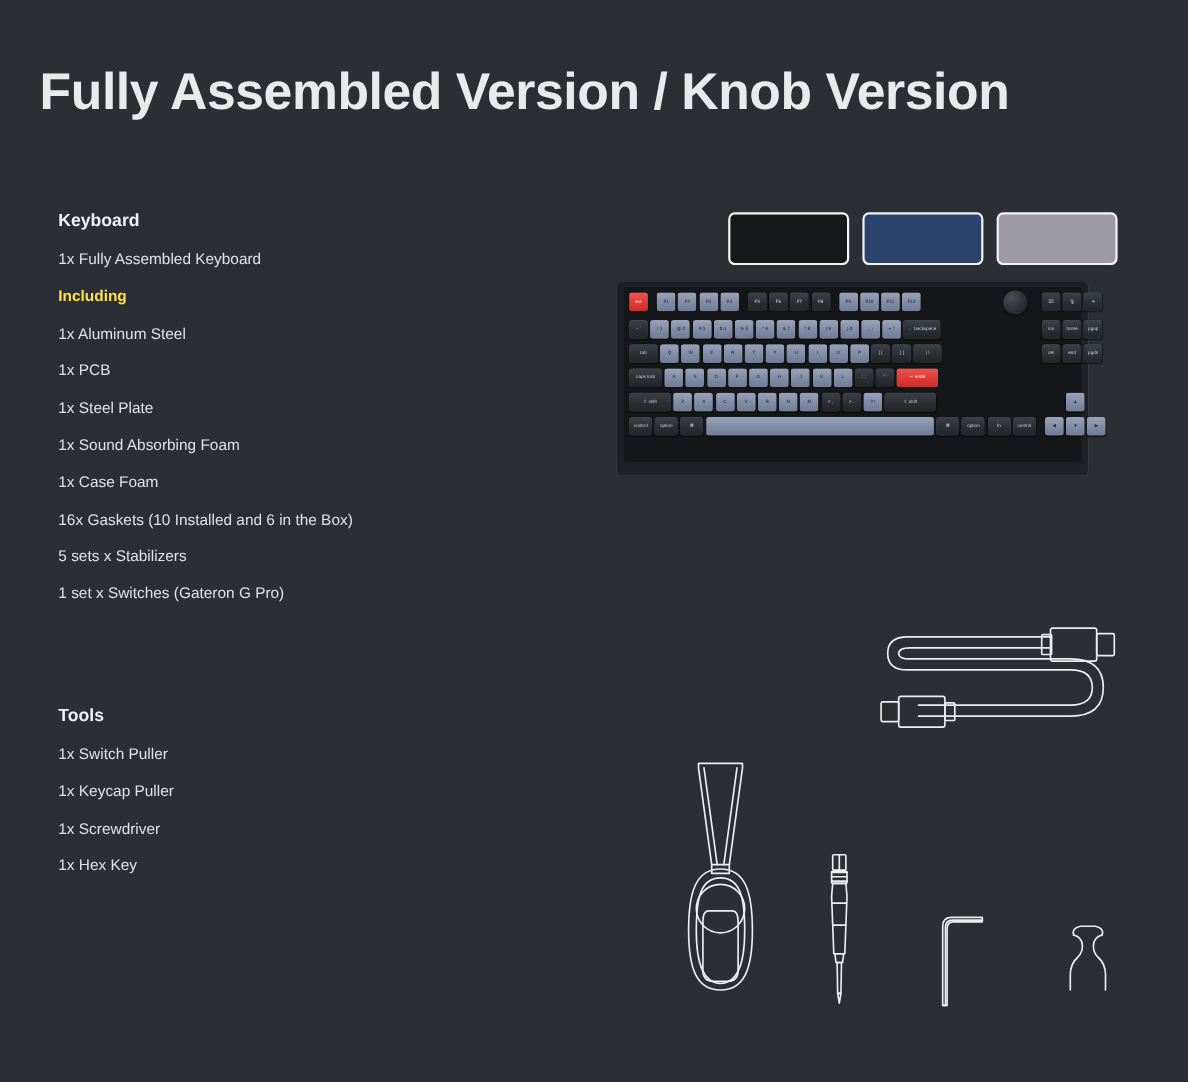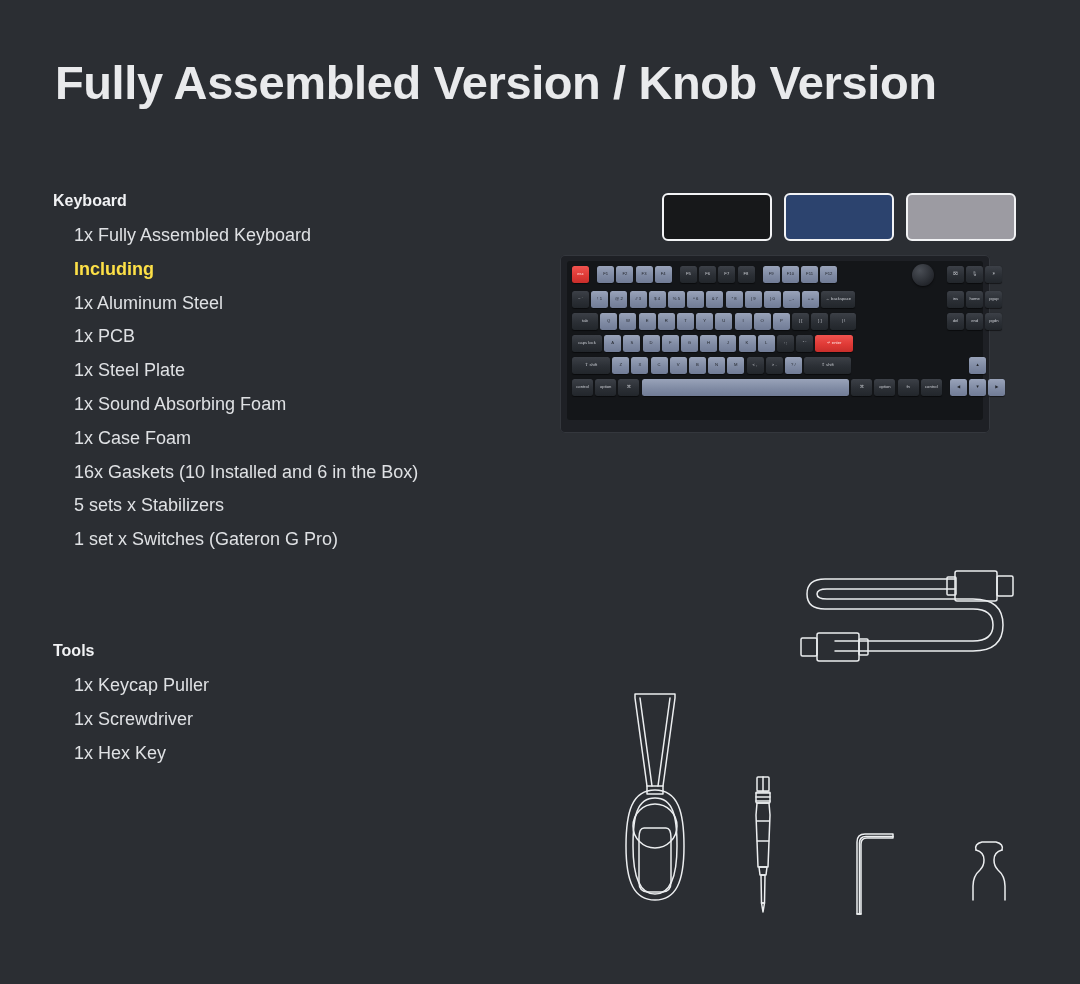--- a/index.html
+++ b/index.html
@@ -13,21 +13,21 @@
     position: relative;
     overflow: hidden;
     font-family: "Liberation Sans", sans-serif;
     color: #e9eaec;
     -webkit-font-smoothing: antialiased;
   }
 
   
   .page-title {
     position: absolute;
-    left: 55px;
+    left: 36px;
     top: 55px;
     font-size: 47px;
     font-weight: bold;
     letter-spacing: -0.4px;
     color: #e9eaec;
     white-space: nowrap;
   }
 
   
   .specs {
@@ -38,26 +38,25 @@
   }
   .spec-group { margin: 0; }
   .group-heading {
     font-size: 16px;
     font-weight: bold;
     color: #f1f2f4;
     line-height: 30px;
     margin-bottom: 3px;
   }
   .spec-line {
-    font-size: 18px;
+    font-size: 14px;
     font-weight: normal;
     color: #dfe1e4;
     line-height: 33.8px;
     white-space: nowrap;
-    margin-left: 21px;
   }
   .spec-line.strong {
     font-weight: bold;
     color: #fde047;
   }
   .gap-lg { height: 52px; }
   .gap-md { height: 27px; }
 
   
   .swatches {
@@ -181,20 +180,21 @@
     <div class="spec-line">1 set x Switches (Gateron G Pro)</div>
   </div>
 
   <div class="gap-lg"></div>
 
 
   <div class="gap-md"></div>
 
   <div class="spec-group">
     <div class="group-heading">Tools</div>
+    <div class="spec-line">1x Switch Puller</div>
     <div class="spec-line">1x Keycap Puller</div>
     <div class="spec-line">1x Screwdriver</div>
     <div class="spec-line">1x Hex Key</div>
   </div>
 </div>
 
 <div class="swatches">
   <div class="swatch" style="background: rgb(23, 24, 26);"></div>
   <div class="swatch" style="background: rgb(44, 67, 110);"></div>
   <div class="swatch" style="background: rgb(156, 155, 162);"></div>

